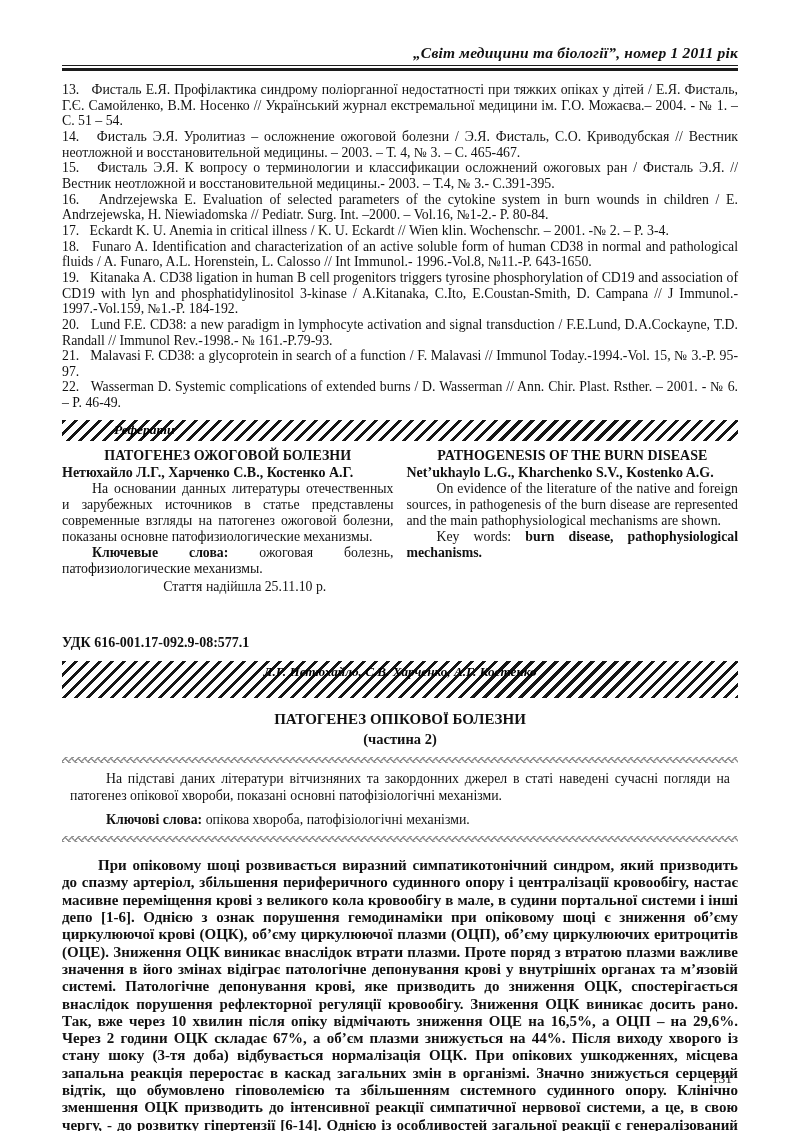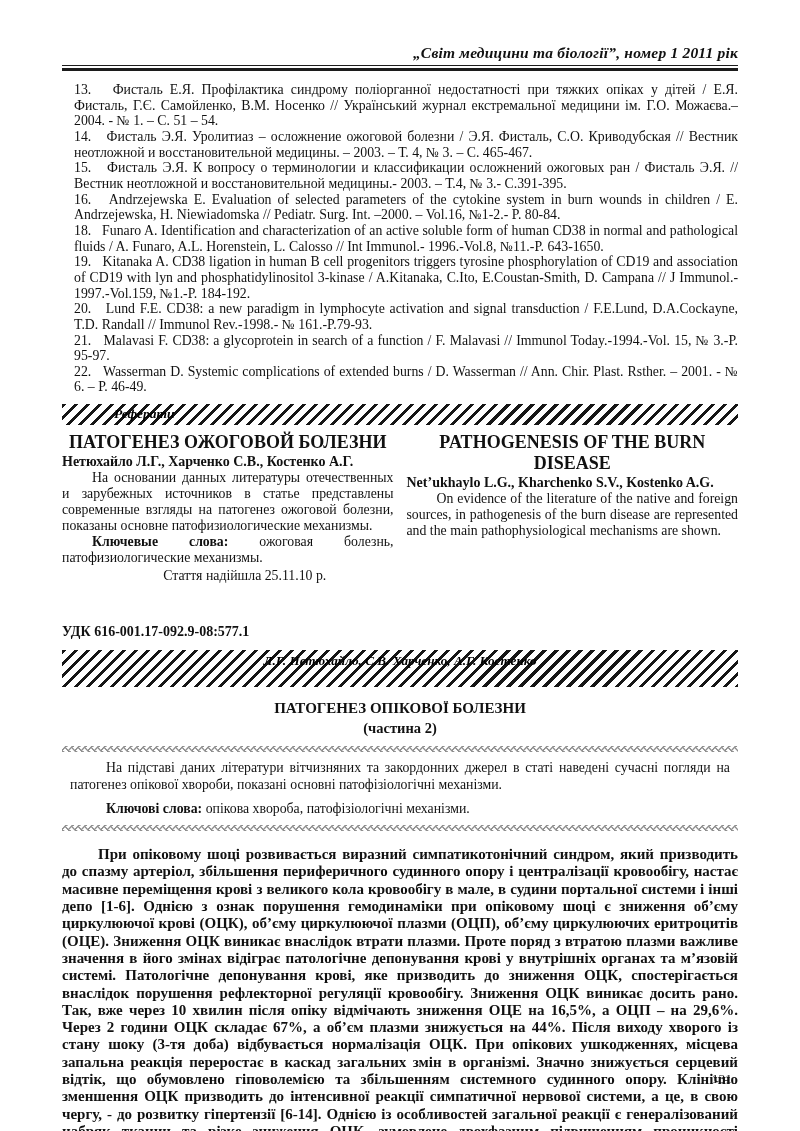--- a/index.html
+++ b/index.html
@@ -1,28 +1,28 @@
 <!DOCTYPE html>
 <html><head>
 <meta charset="utf-8">
 <style>
   html,body{margin:0;padding:0;background:#e8e8e8;}
   .page{width:800px;height:1131px;background:#ffffff;position:relative;
         padding:44px 62px 18px;box-sizing:border-box;
         font-family:"Liberation Serif","DejaVu Serif",serif;color:#111;margin:0 auto;}
   .journal-title{text-align:right;font-weight:bold;font-style:italic;font-size:15.5px;letter-spacing:.2px;}
   .double-rule{margin-top:3px;height:2px;border-top:1.5px solid #1c1c1c;border-bottom:3px solid #1c1c1c;}
-  .references{margin-top:11px;margin-left:12px;}
+  .references{margin-top:11px;}
   .ref{margin:0;font-size:13.8px;line-height:1.135;text-align:justify;}
   .hatch{background:repeating-linear-gradient(135deg,#161616 0 3px,#ffffff 3px 8.5px);}
   .band1{margin-top:9px;height:21px;position:relative;}
   .band1-label{position:absolute;left:52px;top:2px;font-weight:bold;font-style:italic;font-size:13.5px;color:#000;}
   .columns{display:flex;gap:13px;margin-top:7px;}
   .col{flex:1;font-size:13.8px;line-height:1.16;}
-  .col-title{text-align:center;font-weight:bold;font-size:18px;}
+  .col-title{text-align:center;font-weight:bold;font-size:14px;}
   .col-authors{text-align:left;font-weight:bold;font-size:14px;margin-top:1px;}
   .col p{margin:0;text-align:justify;text-indent:30px;}
   .received{text-align:center;margin-top:2px;padding-left:34px;}
   .udk{margin-top:40px;font-weight:bold;font-size:14px;}
   .band2{margin-top:10px;height:37px;text-align:center;font-weight:bold;font-style:italic;
          font-size:13.2px;line-height:16.5px;padding-top:3px;box-sizing:border-box;color:#000;}
   .article-title{margin-top:13px;text-align:center;font-weight:bold;font-size:15px;}
   .article-subtitle{text-align:center;font-weight:bold;font-size:14.5px;margin-top:3px;}
   .zigzag{height:6px;
     background-image:
@@ -47,20 +47,21 @@
   <div>
     <div class="journal-title">„Світ медицини та біології”, номер 1 2011 рік</div>
     <div class="double-rule"></div>
   </div>
 
   <div class="references">
     <p class="ref">13.&nbsp;&nbsp; Фисталь Е.Я. Профілактика синдрому поліорганної недостатності при тяжких опіках у дітей / Е.Я. Фисталь, Г.Є. Самойленко, В.М. Носенко // Український журнал екстремальної медицини ім. Г.О. Можаєва.– 2004. - № 1. – С. 51 – 54.</p>
     <p class="ref">14.&nbsp;&nbsp; Фисталь Э.Я. Уролитиаз – осложнение ожоговой болезни /   Э.Я. Фисталь, С.О. Криводубская // Вестник неотложной и восстановительной медицины. – 2003. – Т. 4, № 3. – С. 465-467.</p>
     <p class="ref">15.&nbsp;&nbsp; Фисталь Э.Я. К вопросу о терминологии и классификации осложнений ожоговых ран / Фисталь Э.Я. // Вестник неотложной и восстановительной медицины.- 2003. – Т.4, № 3.- С.391-395.</p>
     <p class="ref">16.&nbsp;&nbsp; Andrzejewska E. Evaluation of selected parameters of the cytokine system in burn wounds in children / E. Andrzejewska,  H. Niewiadomska // Pediatr. Surg. Int. –2000. – Vol.16, №1-2.- P. 80-84.</p>
+    <p class="ref">17.&nbsp;&nbsp; Eckardt K. U. Anemia in critical illness / K. U. Eckardt // Wien klin. Wochenschr. – 2001. -№ 2. – P. 3-4.</p>
     <p class="ref">18.&nbsp;&nbsp; Funaro A. Identification and characterization of an active soluble form of human CD38 in normal and pathological fluids / A. Funaro, A.L. Horenstein, L. Calosso // Int Immunol.- 1996.-Vol.8, №11.-P. 643-1650.</p>
     <p class="ref">19.&nbsp;&nbsp; Kitanaka A. CD38 ligation in human B cell progenitors triggers tyrosine phosphorylation of CD19 and association of CD19 with lyn and phosphatidylinositol 3-kinase / A.Kitanaka, C.Ito, E.Coustan-Smith, D. Campana // J Immunol.- 1997.-Vol.159, №1.-P. 184-192.</p>
     <p class="ref">20.&nbsp;&nbsp; Lund F.E. CD38: a new paradigm in lymphocyte activation and signal transduction / F.E.Lund, D.A.Cockayne, T.D. Randall // Immunol Rev.-1998.- № 161.-P.79-93.</p>
     <p class="ref">21.&nbsp;&nbsp; Malavasi F. CD38: a glycoprotein in search of a function / F. Malavasi // Immunol Today.-1994.-Vol. 15, № 3.-P. 95-97.</p>
     <p class="ref">22.&nbsp;&nbsp; Wasserman D. Systemic complications of extended burns / D.  Wasserman // Ann. Chir. Plast. Rsther. – 2001. - № 6. – P. 46-49.</p>
   </div>
 
   <div class="hatch band1">
     <span class="band1-label">Реферати</span>
   </div>
@@ -70,20 +71,21 @@
       <div class="col-title">ПАТОГЕНЕЗ ОЖОГОВОЙ БОЛЕЗНИ</div>
       <div class="col-authors">Нетюхайло Л.Г., Харченко С.В., Костенко А.Г.</div>
       <p><span>На основании данных литературы отечественных и зарубежных источников в статье представлены современные взгляды на патогенез ожоговой болезни, показаны основне патофизиологические механизмы.</span></p>
       <p><b>Ключевые слова:</b><span> ожоговая болезнь, патофизиологические механизмы.</span></p>
       <div class="received">Стаття надійшла 25.11.10 р.</div>
     </div>
     <div class="col">
       <div class="col-title">PATHOGENESIS OF THE BURN DISEASE</div>
       <div class="col-authors">Net’ukhaylo L.G.,  Kharchenko S.V., Kostenko A.G.</div>
       <p><span>On evidence of the literature of the native and foreign sources, in pathogenesis of the burn disease are represented and the main pathophysiological mechanisms are shown.</span></p>
+      <p><span>Key words: </span><b>burn disease, pathophysiological mechanisms.</b></p>
     </div>
   </div>
 
   <div class="udk">УДК 616-001.17-092.9-08:577.1</div>
 
   <div class="hatch band2">
     <div>Л.Г. Нетюхайло, С.В. Харченко, А.Г. Костенко</div>
   </div>
 
   <div class="article-title">ПАТОГЕНЕЗ ОПІКОВОЇ БОЛЕЗНИ</div>

